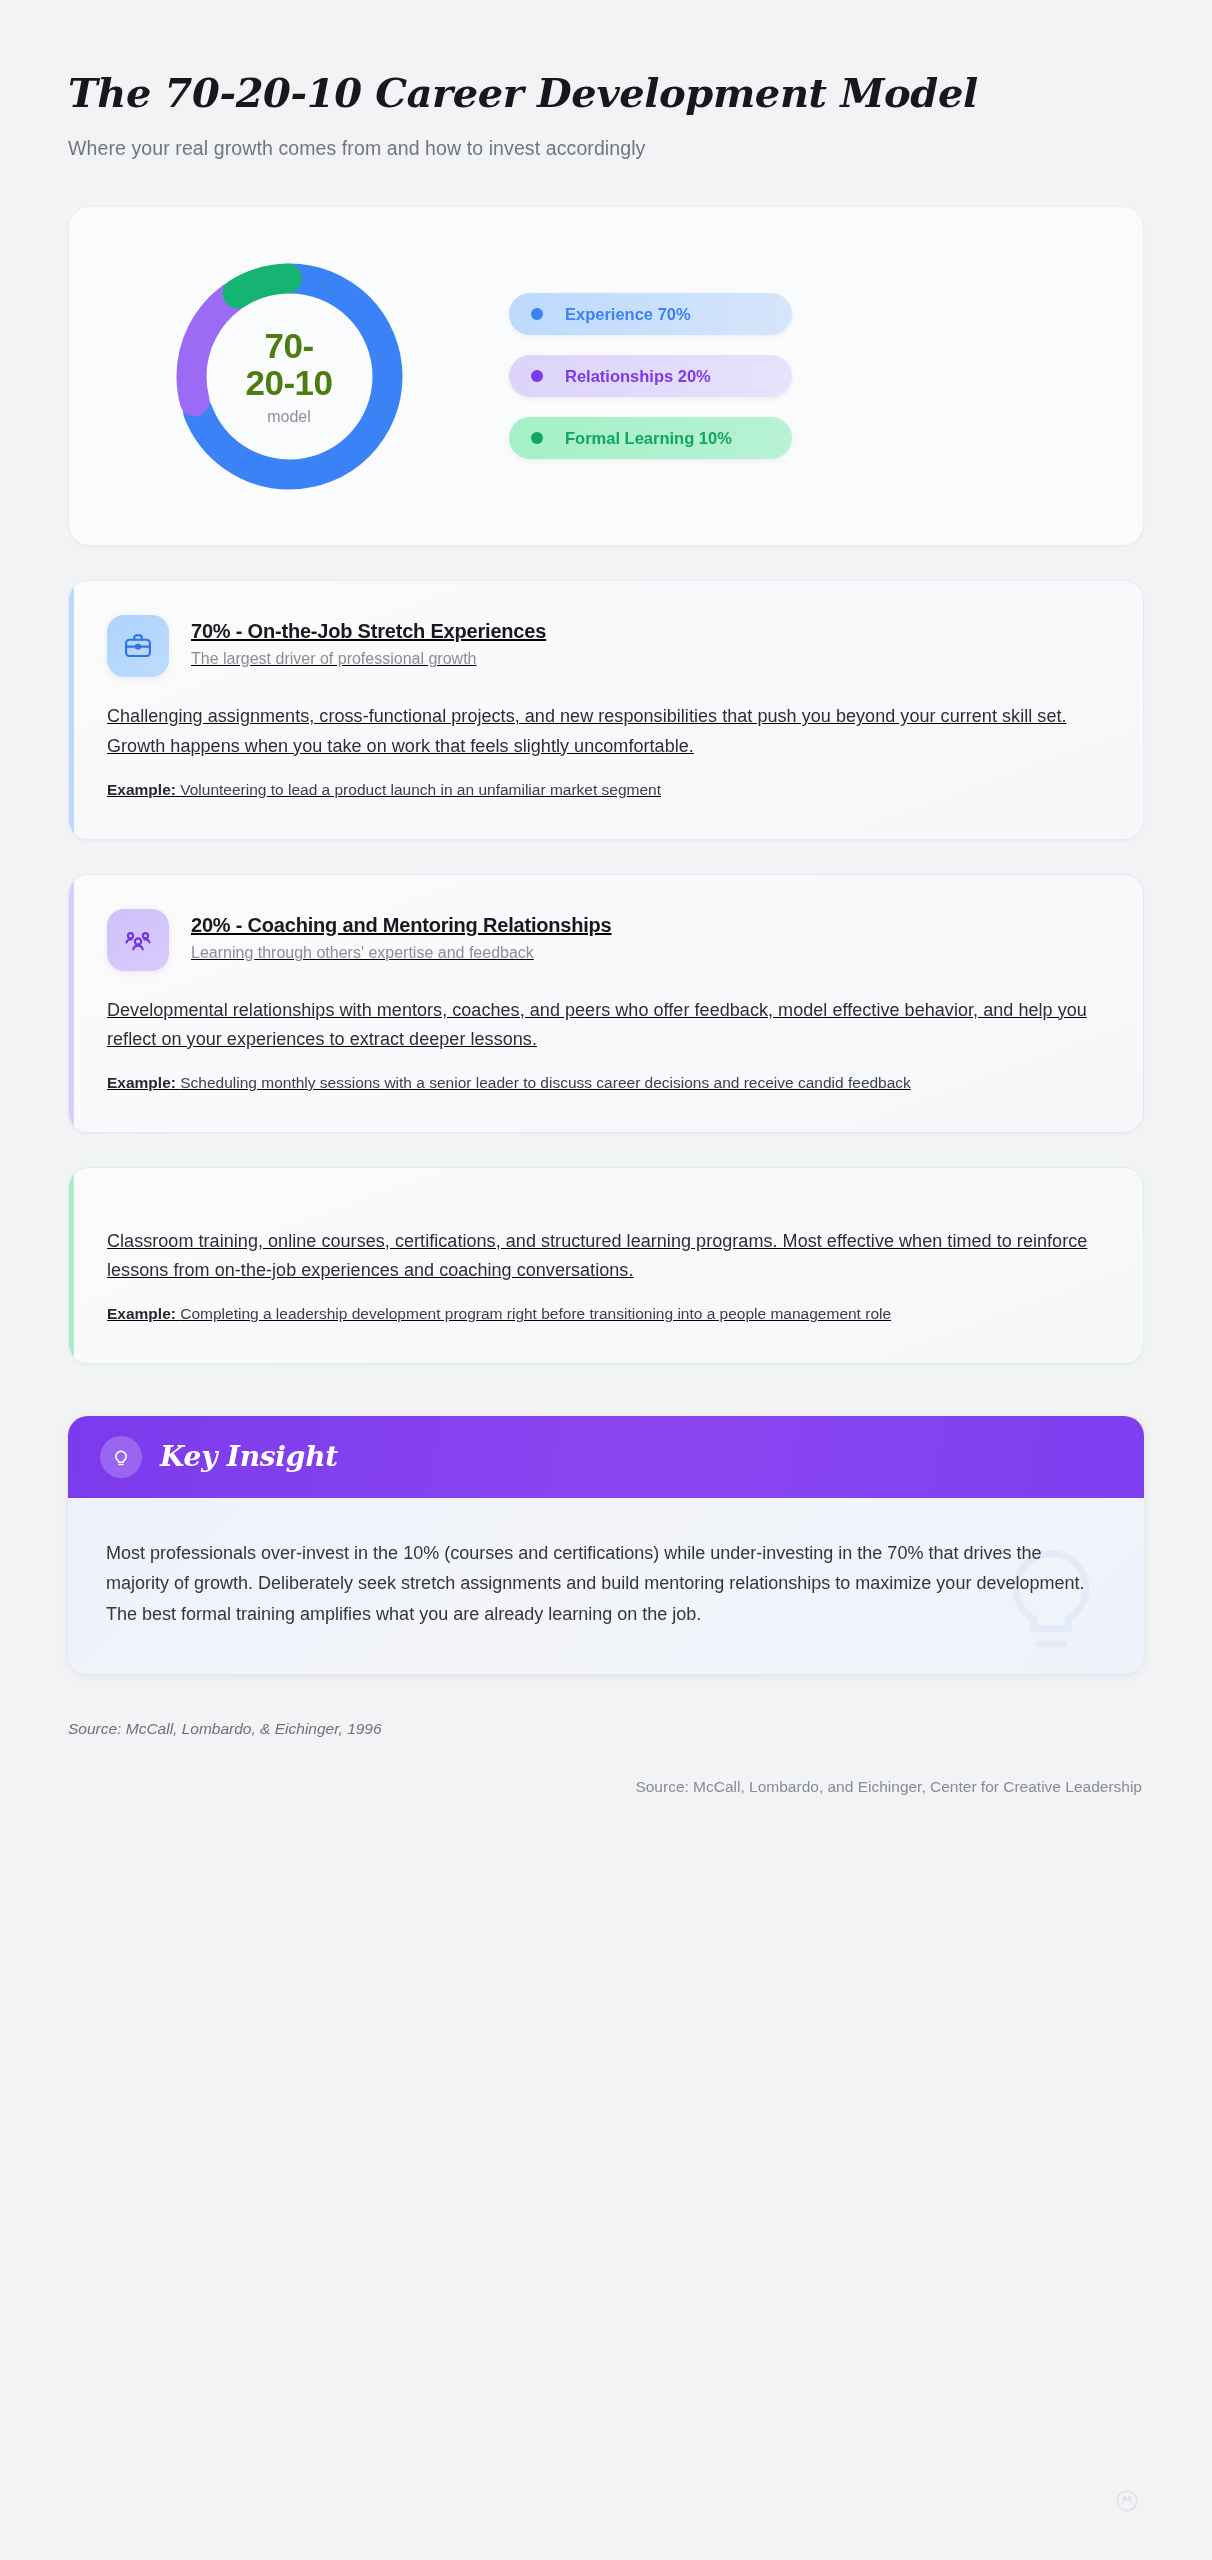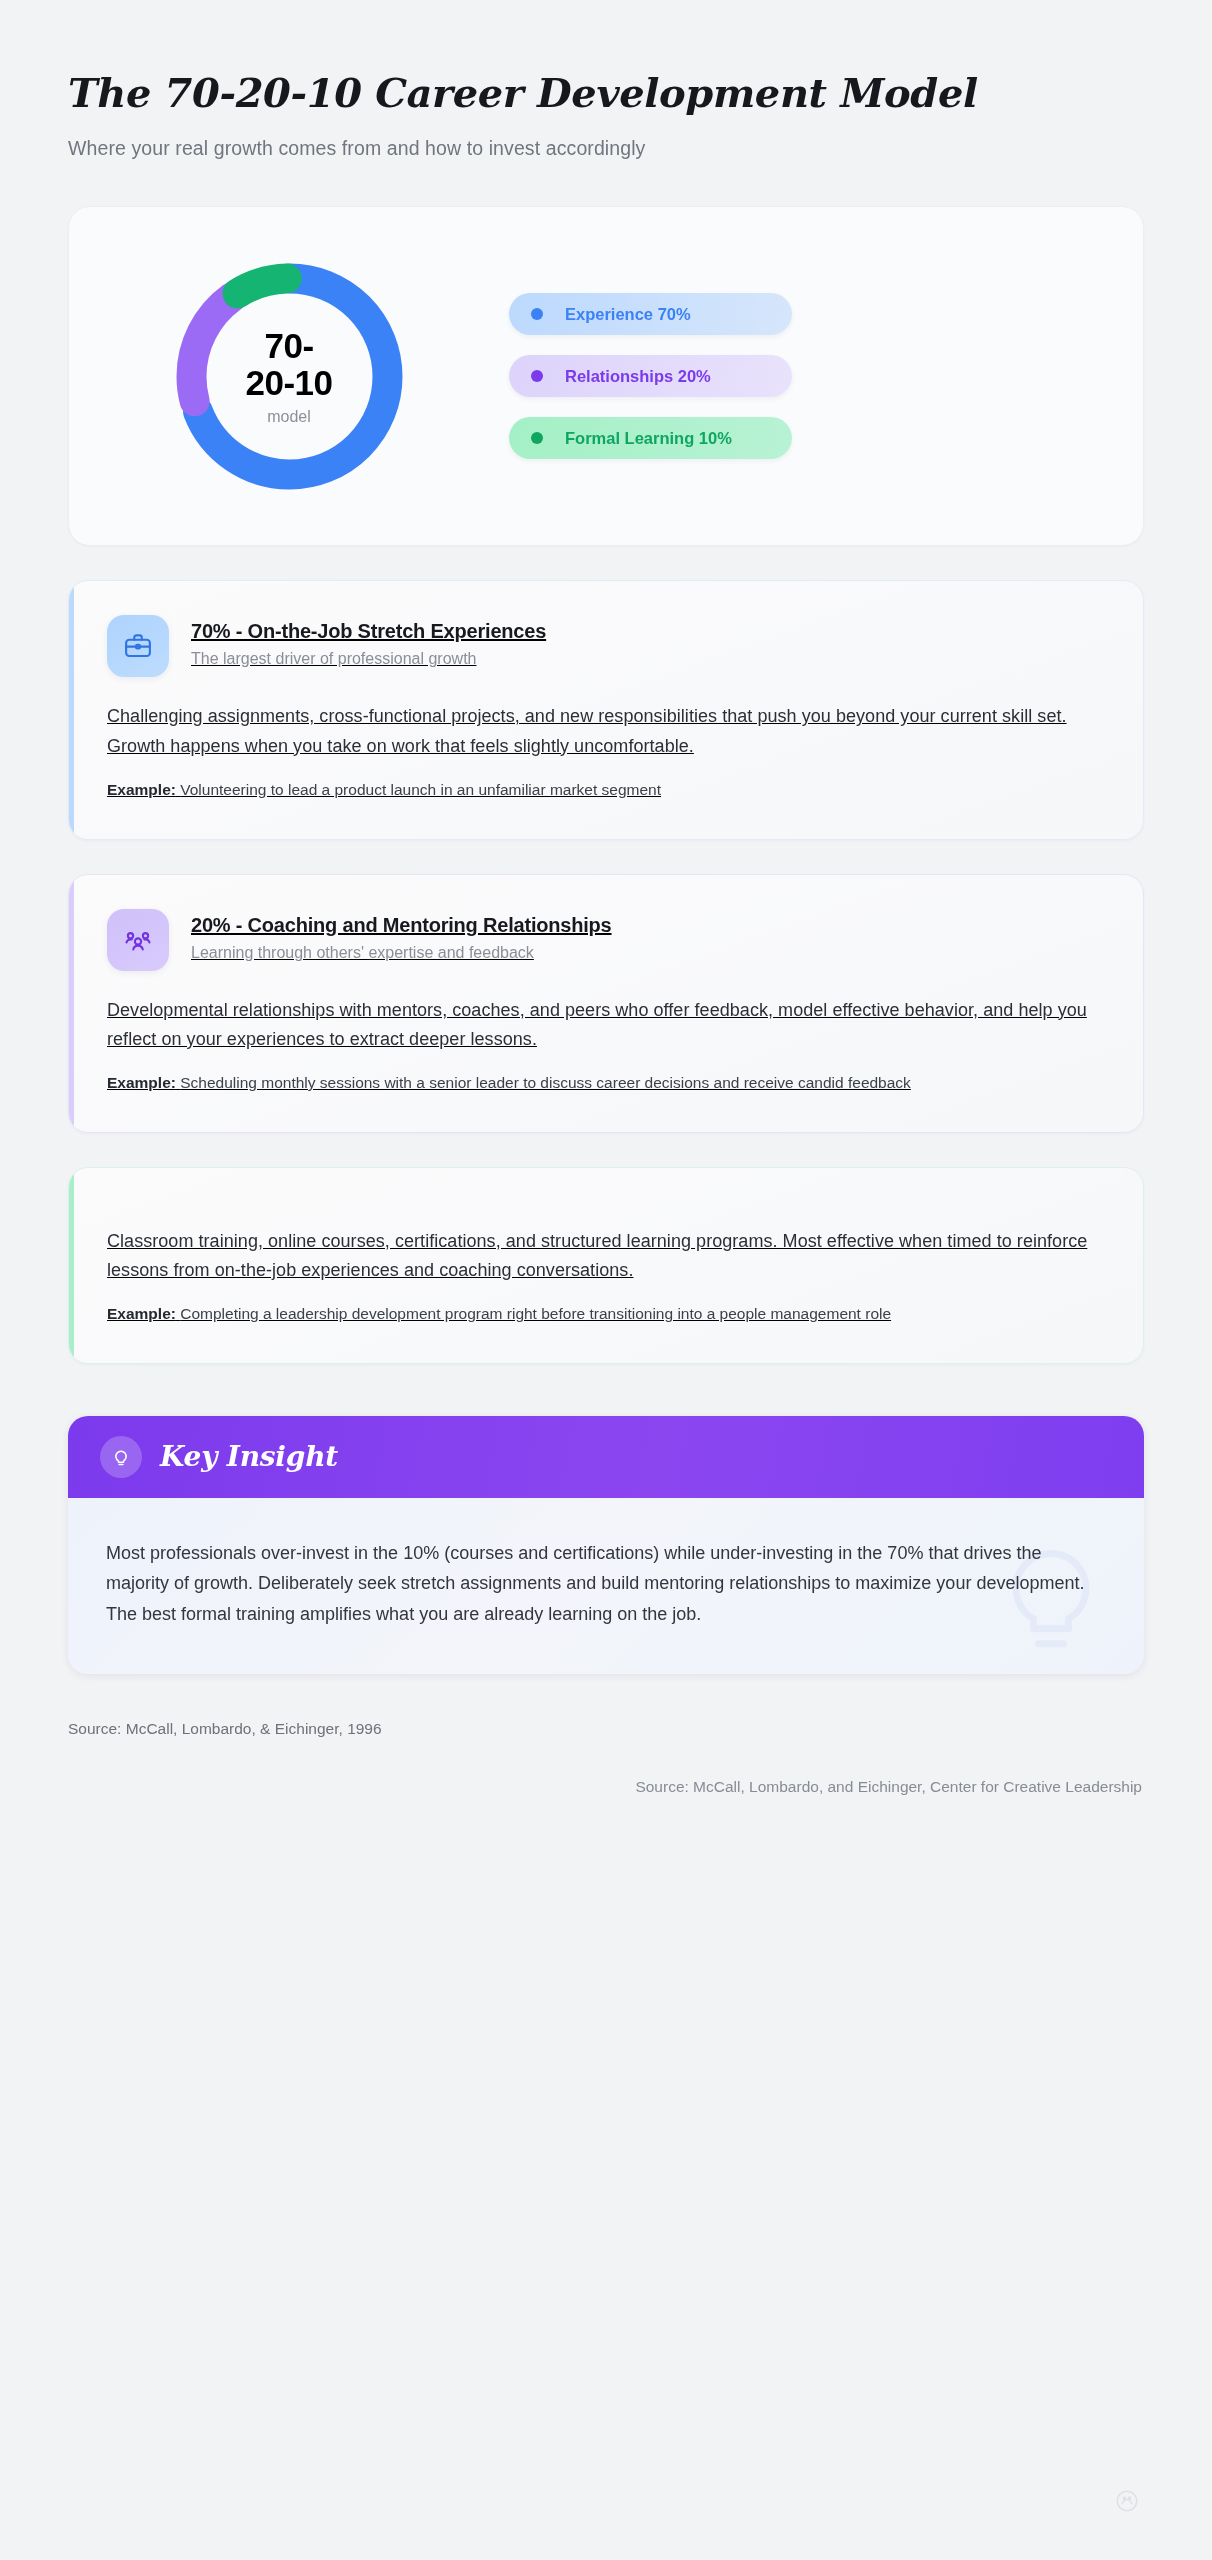--- a/index.html
+++ b/index.html
@@ -57,21 +57,21 @@
   .donut svg { display: block; transform: rotate(-90deg); }
   .donut-center {
     position: absolute; inset: 0;
     display: flex; flex-direction: column;
     align-items: center; justify-content: center;
     pointer-events: none;
   }
   .donut-num {
     font-size: 35px;
     font-weight: 700;
-    color: #000000;
+    color: #4d7c0f;
     letter-spacing: -0.5px;
     line-height: 1.08;
     text-align: center;
     max-width: 120px;
   }
   .donut-sub {
     margin-top: 6px;
     font-size: 16px;
     color: #8b8f98;
   }
@@ -207,20 +207,21 @@
     position: absolute;
     right: 18px; top: 12px;
     opacity: 0.30;
     z-index: 1;
   }
 
   
   .src-left {
     margin-top: 46px;
     font-size: 15.5px;
+    font-style: italic;
     color: #6d717a;
   }
   .src-right {
     margin-top: 40px;
     text-align: right;
     font-size: 15.5px;
     color: #878b94;
     padding-right: 2px;
   }
   .watermark {

